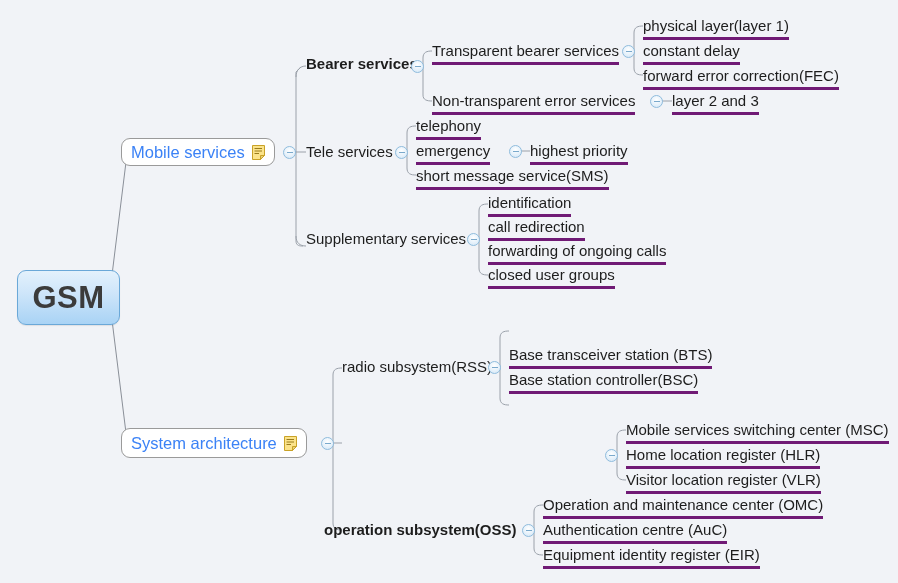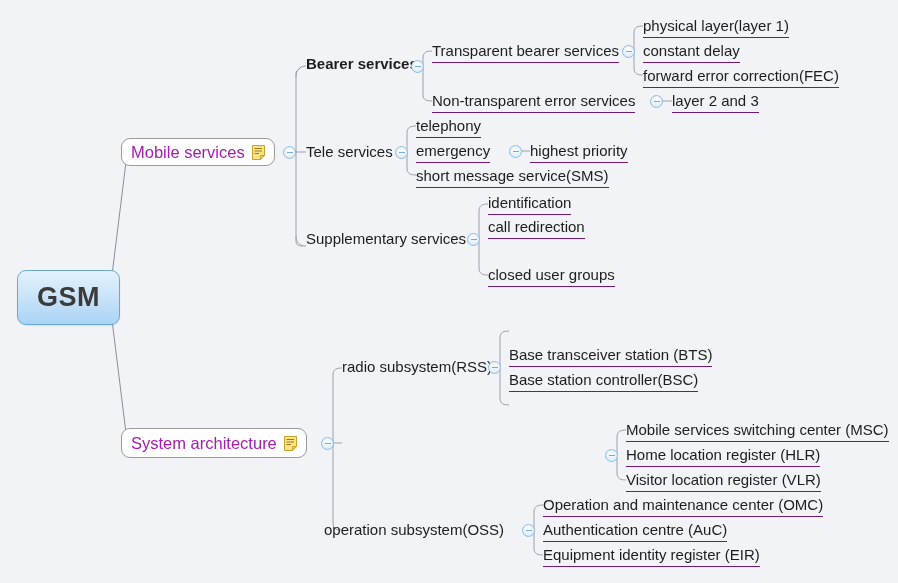--- a/index.html
+++ b/index.html
@@ -16,35 +16,35 @@
   
   .root{
     position:absolute;
     box-sizing:border-box;
     display:flex;align-items:center;justify-content:center;
     border:1px solid #6aa8d8;
     border-radius:9px;
     background:linear-gradient(to bottom,#e3f1fc 0%,#cfe6fa 40%,#a9d3f5 100%);
     box-shadow:0 1px 1px rgba(0,0,0,.08);
     color:#3b3b3b;
-    font-size:27px;
+    font-size:31px;
     font-weight:bold;
     letter-spacing:.5px;
   }
 
   
   .mainnode{
     position:absolute;
     box-sizing:border-box;
     display:flex;align-items:center;
     padding:0 9px;
     border:1px solid #9a9a9a;
     border-radius:9px;
     background:#ffffff;
-    color:#a21caf;
+    color:#3b82f6;
     font-size:16.5px;
     white-space:nowrap;
   }
   .mainnode .label{line-height:1;}
 
   
   .note-icon{
     display:inline-block;
     width:13px;height:15px;
     margin-left:7px;
@@ -55,21 +55,21 @@
 
   
   .node{
     position:absolute;
     white-space:nowrap;
     color:#1d1d1d;
     font-size:15px;
     line-height:1;
     padding-bottom:4px;
   }
-  .node.u{border-bottom:1px solid #701a75;}
+  .node.u{border-bottom:3px solid #701a75;}
 
   
   .toggle{
     position:absolute;
     width:13px;height:13px;
     box-sizing:border-box;
     border:1px solid #8fbcdd;
     border-radius:50%;
     background:radial-gradient(circle at 50% 35%,#ffffff 0%,#e4f0fa 60%,#cfe4f5 100%);
   }
@@ -209,20 +209,23 @@
   <div class="node u" style="left:530px;top:143px;">
     <span>highest priority</span>
   </div>
 
   <div class="node u" style="left:488px;top:195px;">
     <span>identification</span>
   </div>
   <div class="node u" style="left:488px;top:219px;">
     <span>call redirection</span>
   </div>
+  <div class="node u" style="left:488px;top:243px;">
+    <span>forwarding of ongoing calls</span>
+  </div>
   <div class="node u" style="left:488px;top:267px;">
     <span>closed user groups</span>
   </div>
 
   <div class="mainnode" style="left:121px;top:428px;height:30px;">
     <span class="label">System architecture</span>
     <span class="note-icon">
       <svg width="13" height="15" viewBox="0 0 13 15">
         <path d="M0.5,0.5 H12.5 V10.5 L8.5,14.5 H0.5 Z" fill="#fbe38a" stroke="#c9a227" stroke-width="1"></path>
         <path d="M12.5,10.5 L8.5,10.5 L8.5,14.5 Z" fill="#e8cf76" stroke="#c9a227" stroke-width="1"></path>
@@ -236,21 +239,21 @@
   </div>
   <div class="toggle" style="left:321px;top:437px;"></div>
 
   <div class="node" style="left:342px;top:359px;">
     <span>radio subsystem(RSS)</span>
   </div>
   <div class="toggle" style="left:488px;top:361px;"></div>
 
   <div class="toggle" style="left:605px;top:449px;"></div>
 
-  <div class="node" style="left:324px;top:522px;">
+  <div class="node" style="left:324px;top:522px;font-weight:bold;">
     <span>operation subsystem(OSS)</span>
   </div>
   <div class="toggle" style="left:522px;top:524px;"></div>
 
   <div class="node u" style="left:509px;top:347px;">
     <span>Base transceiver station (BTS)</span>
   </div>
   <div class="node u" style="left:509px;top:372px;">
     <span>Base station controller(BSC)</span>
   </div>

